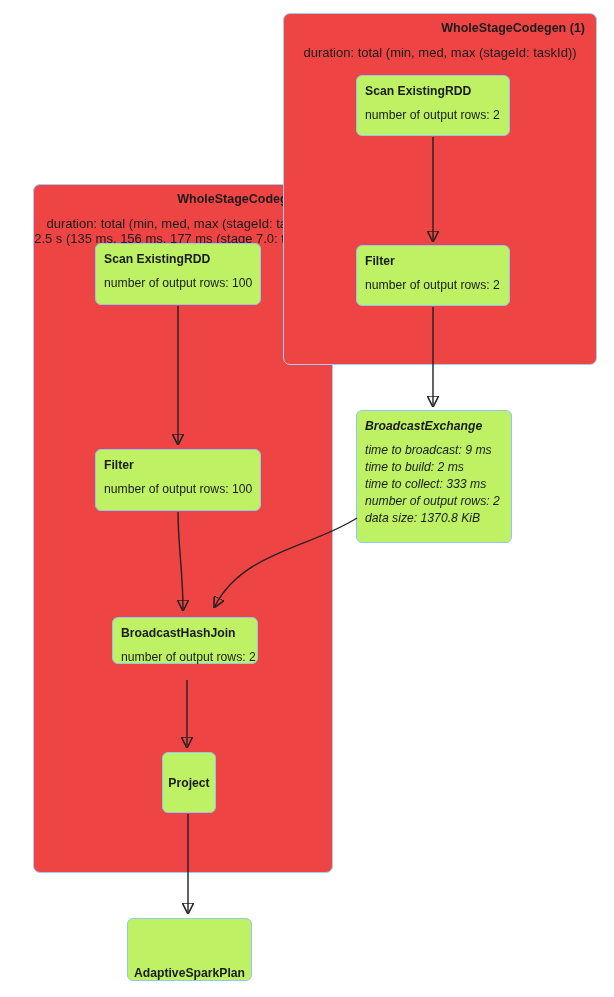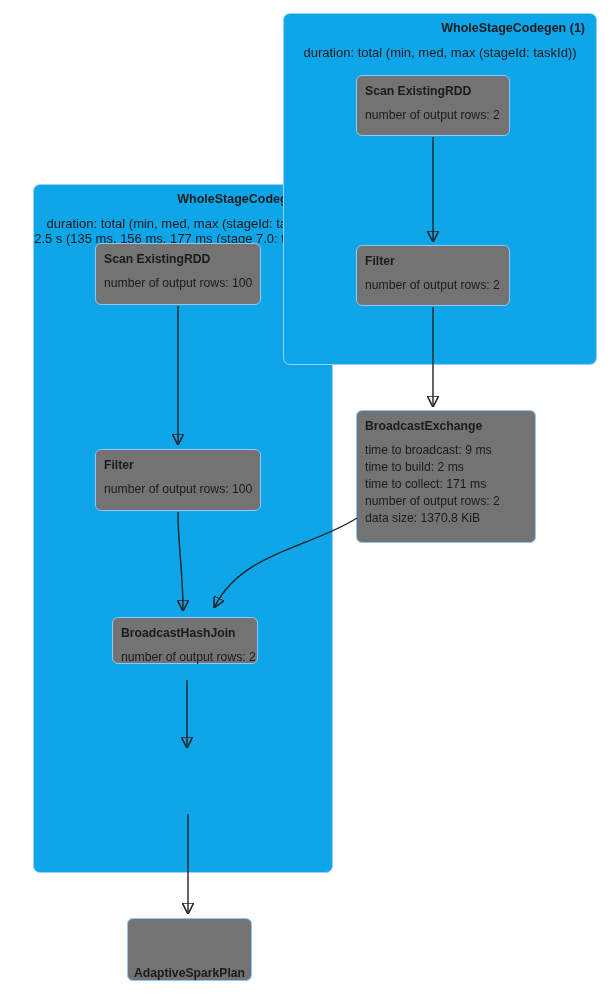--- a/index.html
+++ b/index.html
@@ -7,21 +7,21 @@
     position: relative;
     width: 614px;
     height: 997px;
     background: #ffffff;
     font-family: "Liberation Sans", "DejaVu Sans", sans-serif;
     color: #1b1b1b;
     overflow: hidden;
   }
   .cluster {
     position: absolute;
-    background: #0ea5e9;
+    background: #ef4444;
     border: 1px solid #9dcef8;
     border-radius: 7px;
     box-sizing: border-box;
   }
   .cluster-title {
     position: absolute;
     top: 7px;
     right: 11px;
     font-weight: bold;
     font-size: 12.5px;
@@ -32,21 +32,21 @@
     top: 31px;
     left: 0;
     right: 0;
     text-align: center;
     font-size: 13px;
     line-height: 15px;
     white-space: nowrap;
   }
   .node {
     position: absolute;
-    background: #737373;
+    background: #bef264;
     border: 1px solid #8ec7f8;
     border-radius: 6px;
     box-sizing: border-box;
     padding: 8px 7px 7px 8px;
     font-size: 12.2px;
     z-index: 3;
   }
   .node .node-title {
     font-weight: bold;
     line-height: 15px;
@@ -100,26 +100,26 @@
     </div>
   </div>
 
   <div class="node" style="left:356px; top:245px; width:154px; height:61px;">
     <div class="node-title">Filter</div>
     <div class="node-metrics">
       <div>number of output rows: 2</div>
     </div>
   </div>
 
-  <div class="node" style="left:356px; top:410px; width:180px; height:133px;">
+  <div class="node" style="left:356px; top:410px; width:156px; height:133px;font-style:italic;">
     <div class="node-title">BroadcastExchange</div>
     <div class="node-metrics">
       <div>time to broadcast: 9 ms</div>
       <div>time to build: 2 ms</div>
-      <div>time to collect: 171 ms</div>
+      <div>time to collect: 333 ms</div>
       <div>number of output rows: 2</div>
       <div>data size: 1370.8 KiB</div>
     </div>
   </div>
 
   <div class="node" style="left:95px; top:243px; width:166px; height:62px;">
     <div class="node-title">Scan ExistingRDD</div>
     <div class="node-metrics">
       <div>number of output rows: 100</div>
     </div>
@@ -132,20 +132,23 @@
     </div>
   </div>
 
   <div class="node" style="left:112px; top:617px; width:146px; height:47px;">
     <div class="node-title">BroadcastHashJoin</div>
     <div class="node-metrics">
       <div>number of output rows: 2</div>
     </div>
   </div>
 
+  <div class="node label-only" style="left:162px; top:752px; width:54px; height:61px;">
+    <div class="node-title">Project</div>
+  </div>
 
   <div class="node label-only" style="left:127px; top:918px; width:125px; height:63px;align-items:flex-end;">
     <div class="node-title">AdaptiveSparkPlan</div>
   </div>
 
   <svg id="edges" xmlns="http://www.w3.org/2000/svg">
     <defs>
       <marker id="arrow" viewBox="0 0 10 10" refX="8" refY="5" markerWidth="8" markerHeight="8" orient="auto-start-reverse">
         <path d="M0,0 L10,5 L0,10 Z" fill="#111111" stroke="none"></path>
       </marker>

